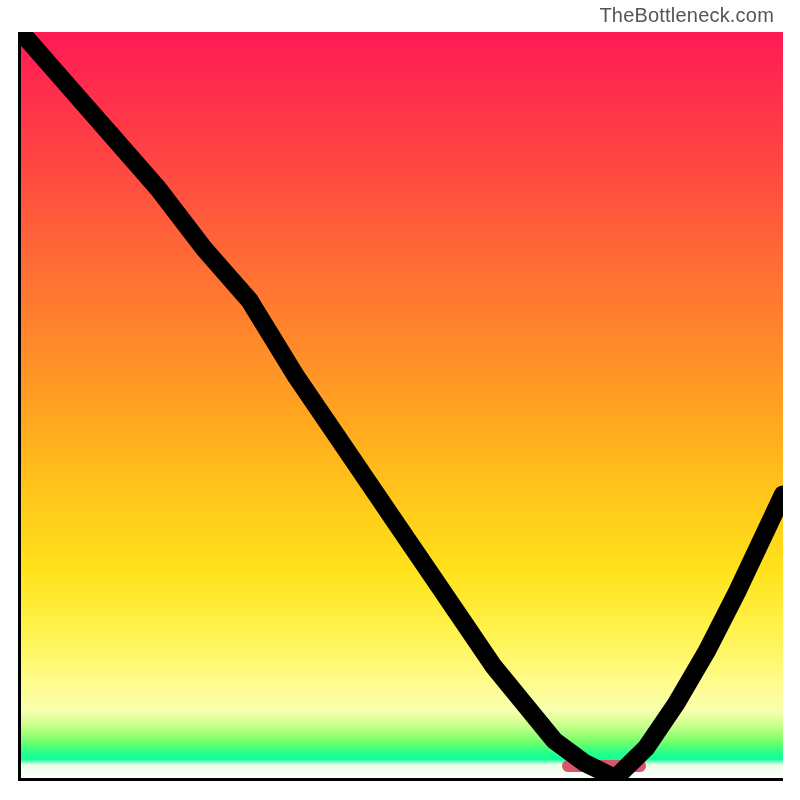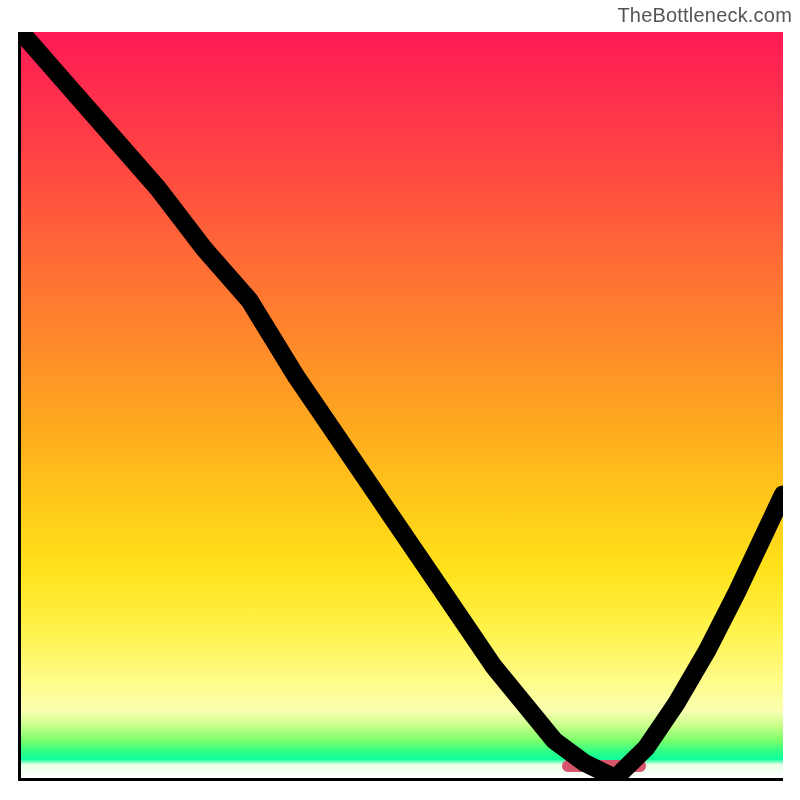--- a/index.html
+++ b/index.html
@@ -12,21 +12,21 @@
     overflow: hidden;
   }
   .chart-wrap {
     position: relative;
     width: 800px;
     height: 800px;
   }
   .watermark {
     position: absolute;
     top: 4px;
-    right: 8px;
+    right: 26px;
     color: #555;
     font-size: 20px;
     font-weight: 500;
     letter-spacing: 0.2px;
     user-select: none;
   }
   .plot-area {
     position: absolute;
     left: 18px;
     top: 32px;

